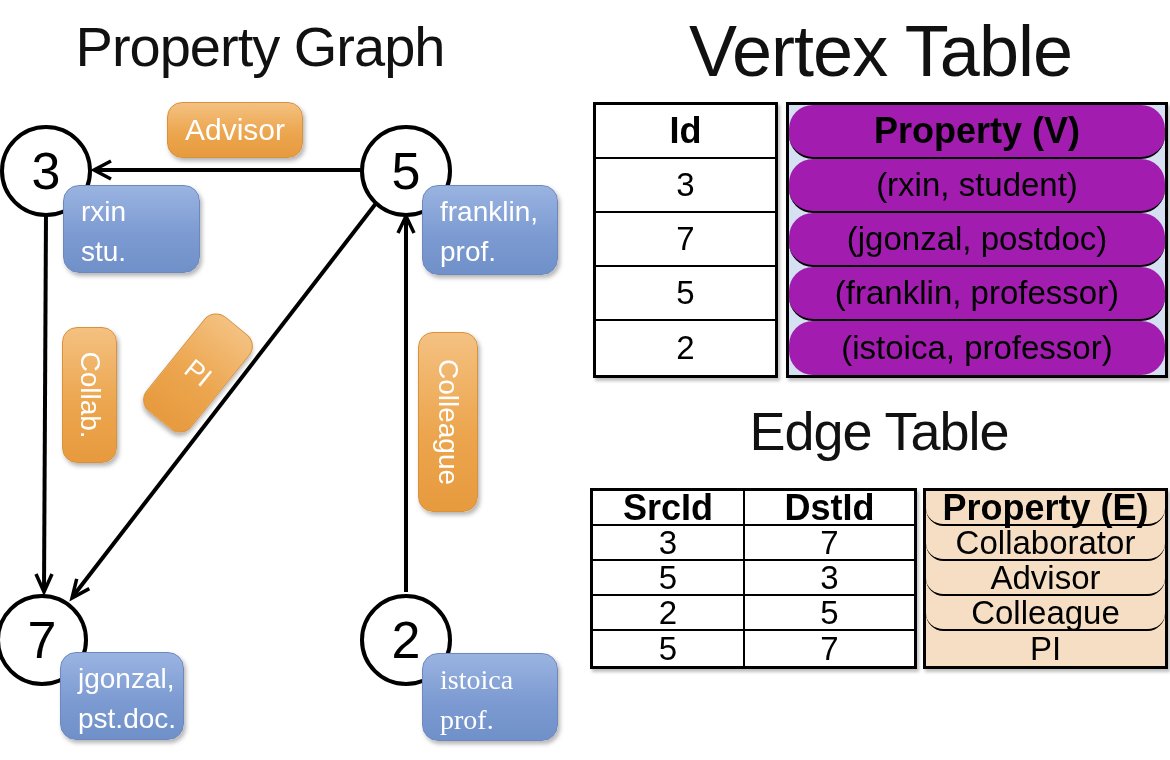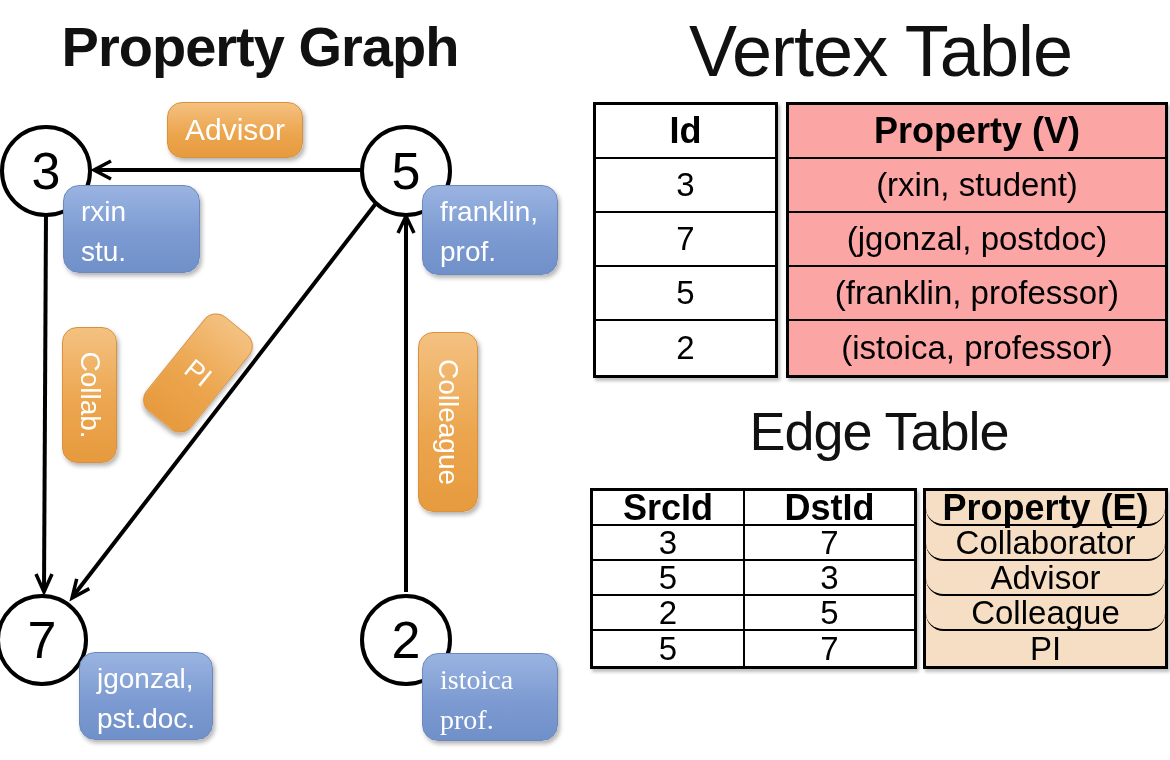--- a/index.html
+++ b/index.html
@@ -4,21 +4,21 @@
 <style>
   html,body { margin:0; padding:0; background:#ffffff; }
   #stage {
     position:relative; width:1170px; height:760px; overflow:hidden;
     background:#ffffff; font-family:"Liberation Sans", sans-serif; color:#000;
   }
   .title {
     position:absolute; text-align:center; font-weight:300;
     letter-spacing:-1px; color:#111;
   }
-  #pg-title { left:10px;  top:14px;  width:500px; font-size:56px;font-weight:bold; }
+  #pg-title { left:10px;  top:14px;  width:500px; font-size:56px; }
   #vt-title { left:593px; top:10px;  width:575px; font-size:72px; }
   #et-title { left:590px; top:400px; width:578px; font-size:54px; }
 
   svg.canvas { position:absolute; left:0; top:0; }
 
   .node-num {
     position:absolute; width:88px; height:88px;
     display:flex; align-items:center; justify-content:center;
     font-size:52px; font-weight:300; color:#000;
   }
@@ -54,21 +54,21 @@
   .trow:last-child { border-bottom:none; }
   .trow.hdr { font-weight:bold; font-size:36px; }
   .cell2 { display:flex; width:100%; height:100%; }
   .cell2 > div {
     flex:0 0 auto; height:100%; display:flex;
     align-items:center; justify-content:center; box-sizing:border-box;
   }
   .cell2 .c-src { width:150px; }
   .cell2 .c-dst { width:171px; border-left:2px solid #000; }
   #v-prop { background:#d5e0f2; }
-  #v-prop .trow { background:#fca5a5; }
+  #v-prop .trow { background:#a21caf;border-radius:24px; }
   #e-prop { background:#f5dec3; }
   #e-prop .trow { background:#f5dec3;border-radius:23px; }
 </style>
 </head>
 <body>
 
 <div id="stage">
 
   <div class="title" id="pg-title">Property Graph</div>
   <div class="title" id="vt-title">Vertex Table</div>
@@ -99,21 +99,21 @@
   <div class="node-num" style="left:362px; top:596px;">2</div>
 
   <div class="bluebox" style="left:63px; top:185px; width:137px; height:88px;">
     <div>rxin</div>
     <div>stu.</div>
   </div>
   <div class="bluebox" style="left:422px; top:185px; width:136px; height:90px;">
     <div>franklin,</div>
     <div>prof.</div>
   </div>
-  <div class="bluebox" style="left:79px; top:652px; width:134px; height:88px;">
+  <div class="bluebox" style="left:60px; top:652px; width:124px; height:88px;">
     <div>jgonzal,</div>
     <div>pst.doc.</div>
   </div>
   <div class="bluebox" style="left:422px; top:653px; width:136px; height:88px;font-family:Liberation Serif, serif;">
     <div>istoica</div>
     <div>prof.</div>
   </div>
 
   <div class="orangebox" style="left:167px; top:102px; width:136px; height:56px;">
     <span>Advisor</span>

